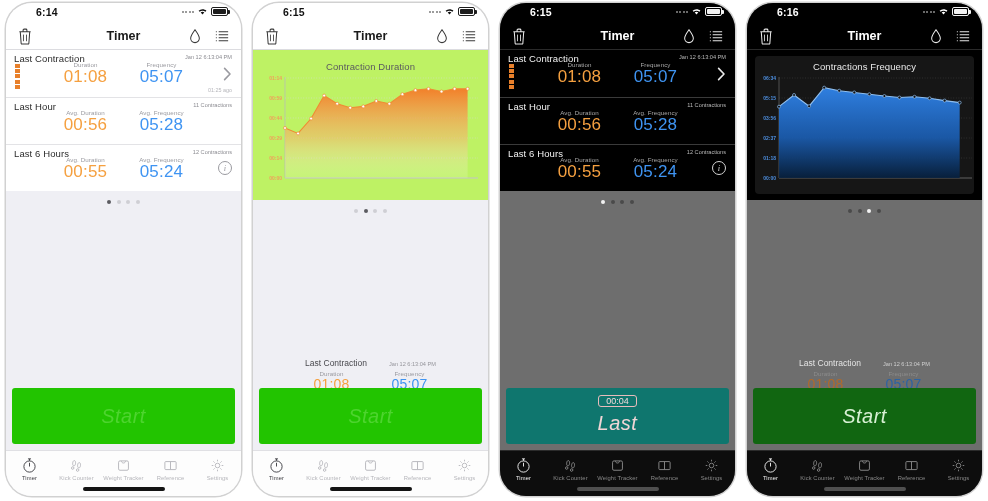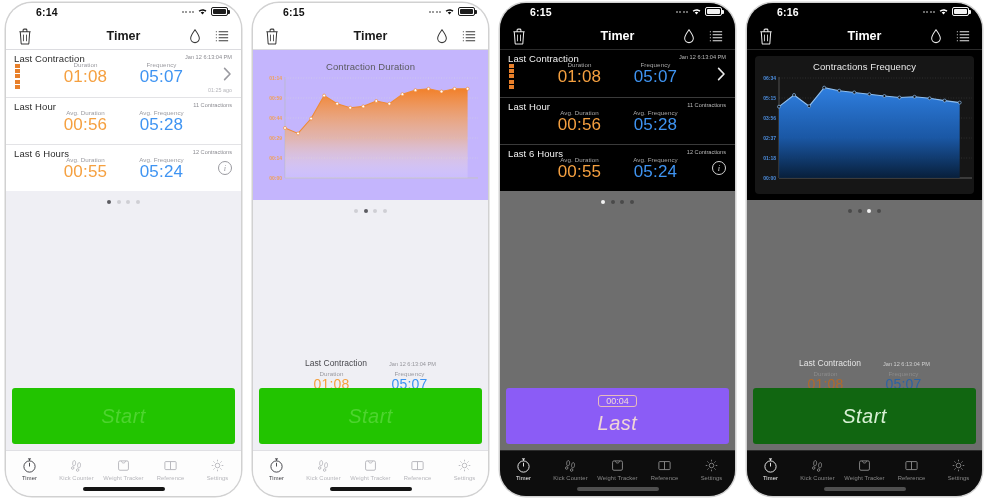--- a/index.html
+++ b/index.html
@@ -101,21 +101,21 @@
   
   .dots { display:flex; justify-content:center; gap:5.5px; padding-top:9px; }
   .dots i { width:4px; height:4px; border-radius:50%; display:block; }
   .phone.light .dots i { background:#cfcfd4; }
   .phone.light .dots i.on { background:#5b5b60; }
   .phone.dark .dots i,.phone.dark2 .dots i { background:#4a4a4a; }
   .phone.dark .dots i.on,.phone.dark2 .dots i.on { background:#f2f2f2; }
 
   
   .chartcard { margin:0; height:150px; position:relative; }
-  .phone.light .chartcard { background:#c4b5fd; }
+  .phone.light .chartcard { background:#bef264; }
   .phone.dark2 .chartcard { background:#000; }
   .chartcard-inner { position:absolute; inset:6px 8px 6px 8px; border-radius:4px; overflow:hidden; }
   .phone.dark2 .chartcard-inner { background:#161616; }
   .chart-title { text-align:center; font-size:9.5px; padding-top:5px; letter-spacing:.1px; }
   .phone.light .chart-title { color:#5a5a5f; }
   .phone.dark2 .chart-title { color:#e9e9e9; }
   .chart-plot { position:relative; height:118px; margin-top:2px; }
   .chart-plot svg { display:block; width:100%; height:100%; }
 
   
@@ -133,21 +133,21 @@
   .phone.dark2 .lastbar .metric-value.blue { color:#2d63a3; }
 
   
   .action { position:absolute; left:6px; right:6px; height:56px; border-radius:3px;
             display:flex; align-items:center; justify-content:center; }
   .action .label { font-size:20px; font-weight:300; letter-spacing:.5px;font-style:italic; }
   .action.start { background:#22c400; }
   .action.start .label { color:#4ed42f; }
   .phone.dark2 .action.start { background:#116611; }
   .phone.dark2 .action.start .label { color:#d8f0d4; }
-  .action.stop { background:#8b5cf6; flex-direction:column; gap:5px; }
+  .action.stop { background:#0f766e; flex-direction:column; gap:5px; }
   .action.stop .label { color:#f0d6d6; }
   .badge { border:1px solid #e7bcbc; border-radius:3px; padding:0px 7px; font-size:9px; color:#f2dada; margin-top:-3px; }
 
   
   .tabbar { position:absolute; left:0; right:0; bottom:0; height:46px; display:flex; padding-top:3px; }
   .phone.light .tabbar { background:#fdfdfd; border-top:1px solid #e0e0e4; }
   .phone.dark .tabbar,.phone.dark2 .tabbar { background:#0d0d0d; border-top:1px solid #2b2b2b; }
   .tab { flex:1; display:flex; flex-direction:column; align-items:center; gap:1px; padding-top:3px; }
   .tab .tico { width:17px; height:17px; }
   .tab .tico svg { display:block; width:100%; height:100%; }

